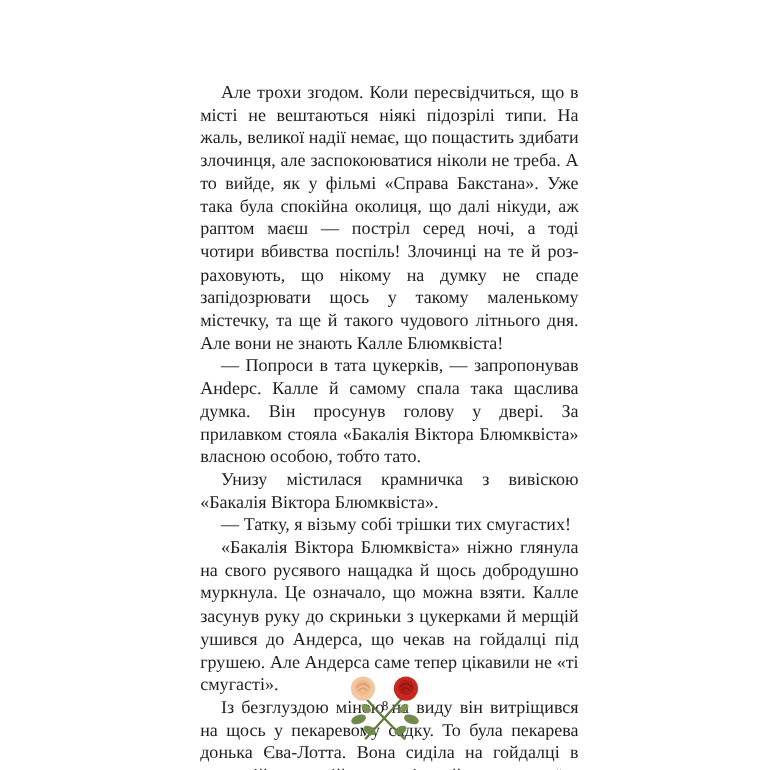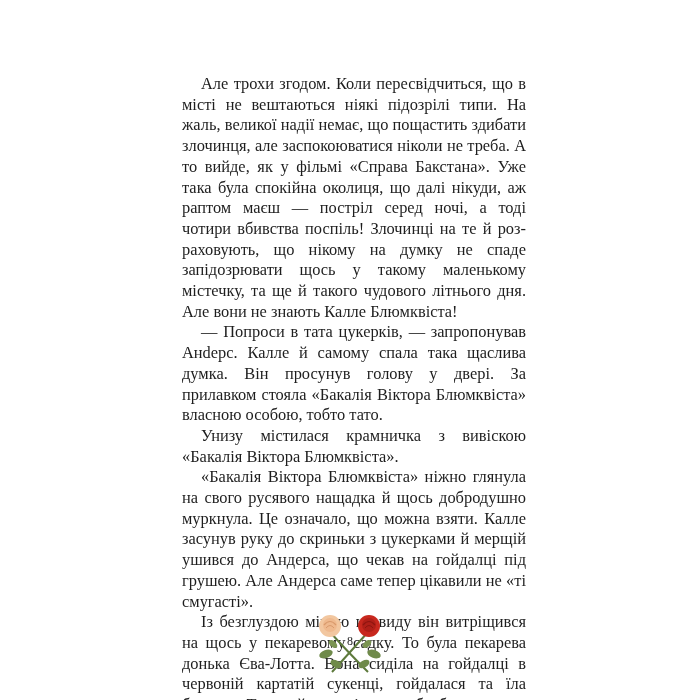--- a/index.html
+++ b/index.html
@@ -54,20 +54,21 @@
     }
   </style>
 </head>
 <body>
 
 <div class="page">
   <div class="text-block">
     <p>Але трохи згодом. Коли пересвідчиться, що в місті не вештаються ніякі підозрілі типи. На жаль, великої надії немає, що пощастить здибати злочинця, але за­спокоюватися ніколи не треба. А то вийде, як у фільмі «Справа Бакстана». Уже така була спокійна околиця, що далі нікуди, аж раптом маєш — постріл серед ночі, а тоді чотири вбивства поспіль! Злочинці на те й роз­раховують, що нікому на думку не спаде запідозрю­вати щось у такому маленькому містечку, та ще й та­кого чудового літнього дня. Але вони не знають Калле Блюмквіста!</p>
     <p>— Попроси в тата цукерків, — запропонував Ан­dерс. Калле й самому спала така щаслива думка. Він просунув голову у двері. За прилавком стояла «Бака­лія Віктора Блюмквіста» власною особою, тобто тато.</p>
     <p>Унизу містилася крамничка з вивіскою «Бакалія Віктора Блюмквіста».</p>
+    <p>— Татку, я візьму собі трішки тих смугастих!</p>
     <p>«Бакалія Віктора Блюмквіста» ніжно глянула на свого русявого нащадка й щось добродушно муркнула. Це означало, що можна взяти. Калле засунув руку до скриньки з цукерками й мерщій ушився до Андерса, що чекав на гойдалці під грушею. Але Андерса саме тепер цікавили не «ті смугасті».</p>
     <p>Із безглуздою міною на виду він витріщився на щось у пекаревому садку. То була пекарева донька Єва-Лотта. Вона сиділа на гойдалці в червоній карта­тій сукенці, гойдалася та їла булочку. Та ще й приспі­вувала, бо була вельми обдарована особа:</p>
   </div>
 
   <div class="ornament">
     <svg width="76" height="62" viewBox="0 0 76 62">
 
       <path d="M18 18 Q34 36 56 58" stroke="#5e7a3c" stroke-width="2" fill="none"></path>
       <path d="M56 18 Q40 36 20 58" stroke="#5e7a3c" stroke-width="2" fill="none"></path>
 

